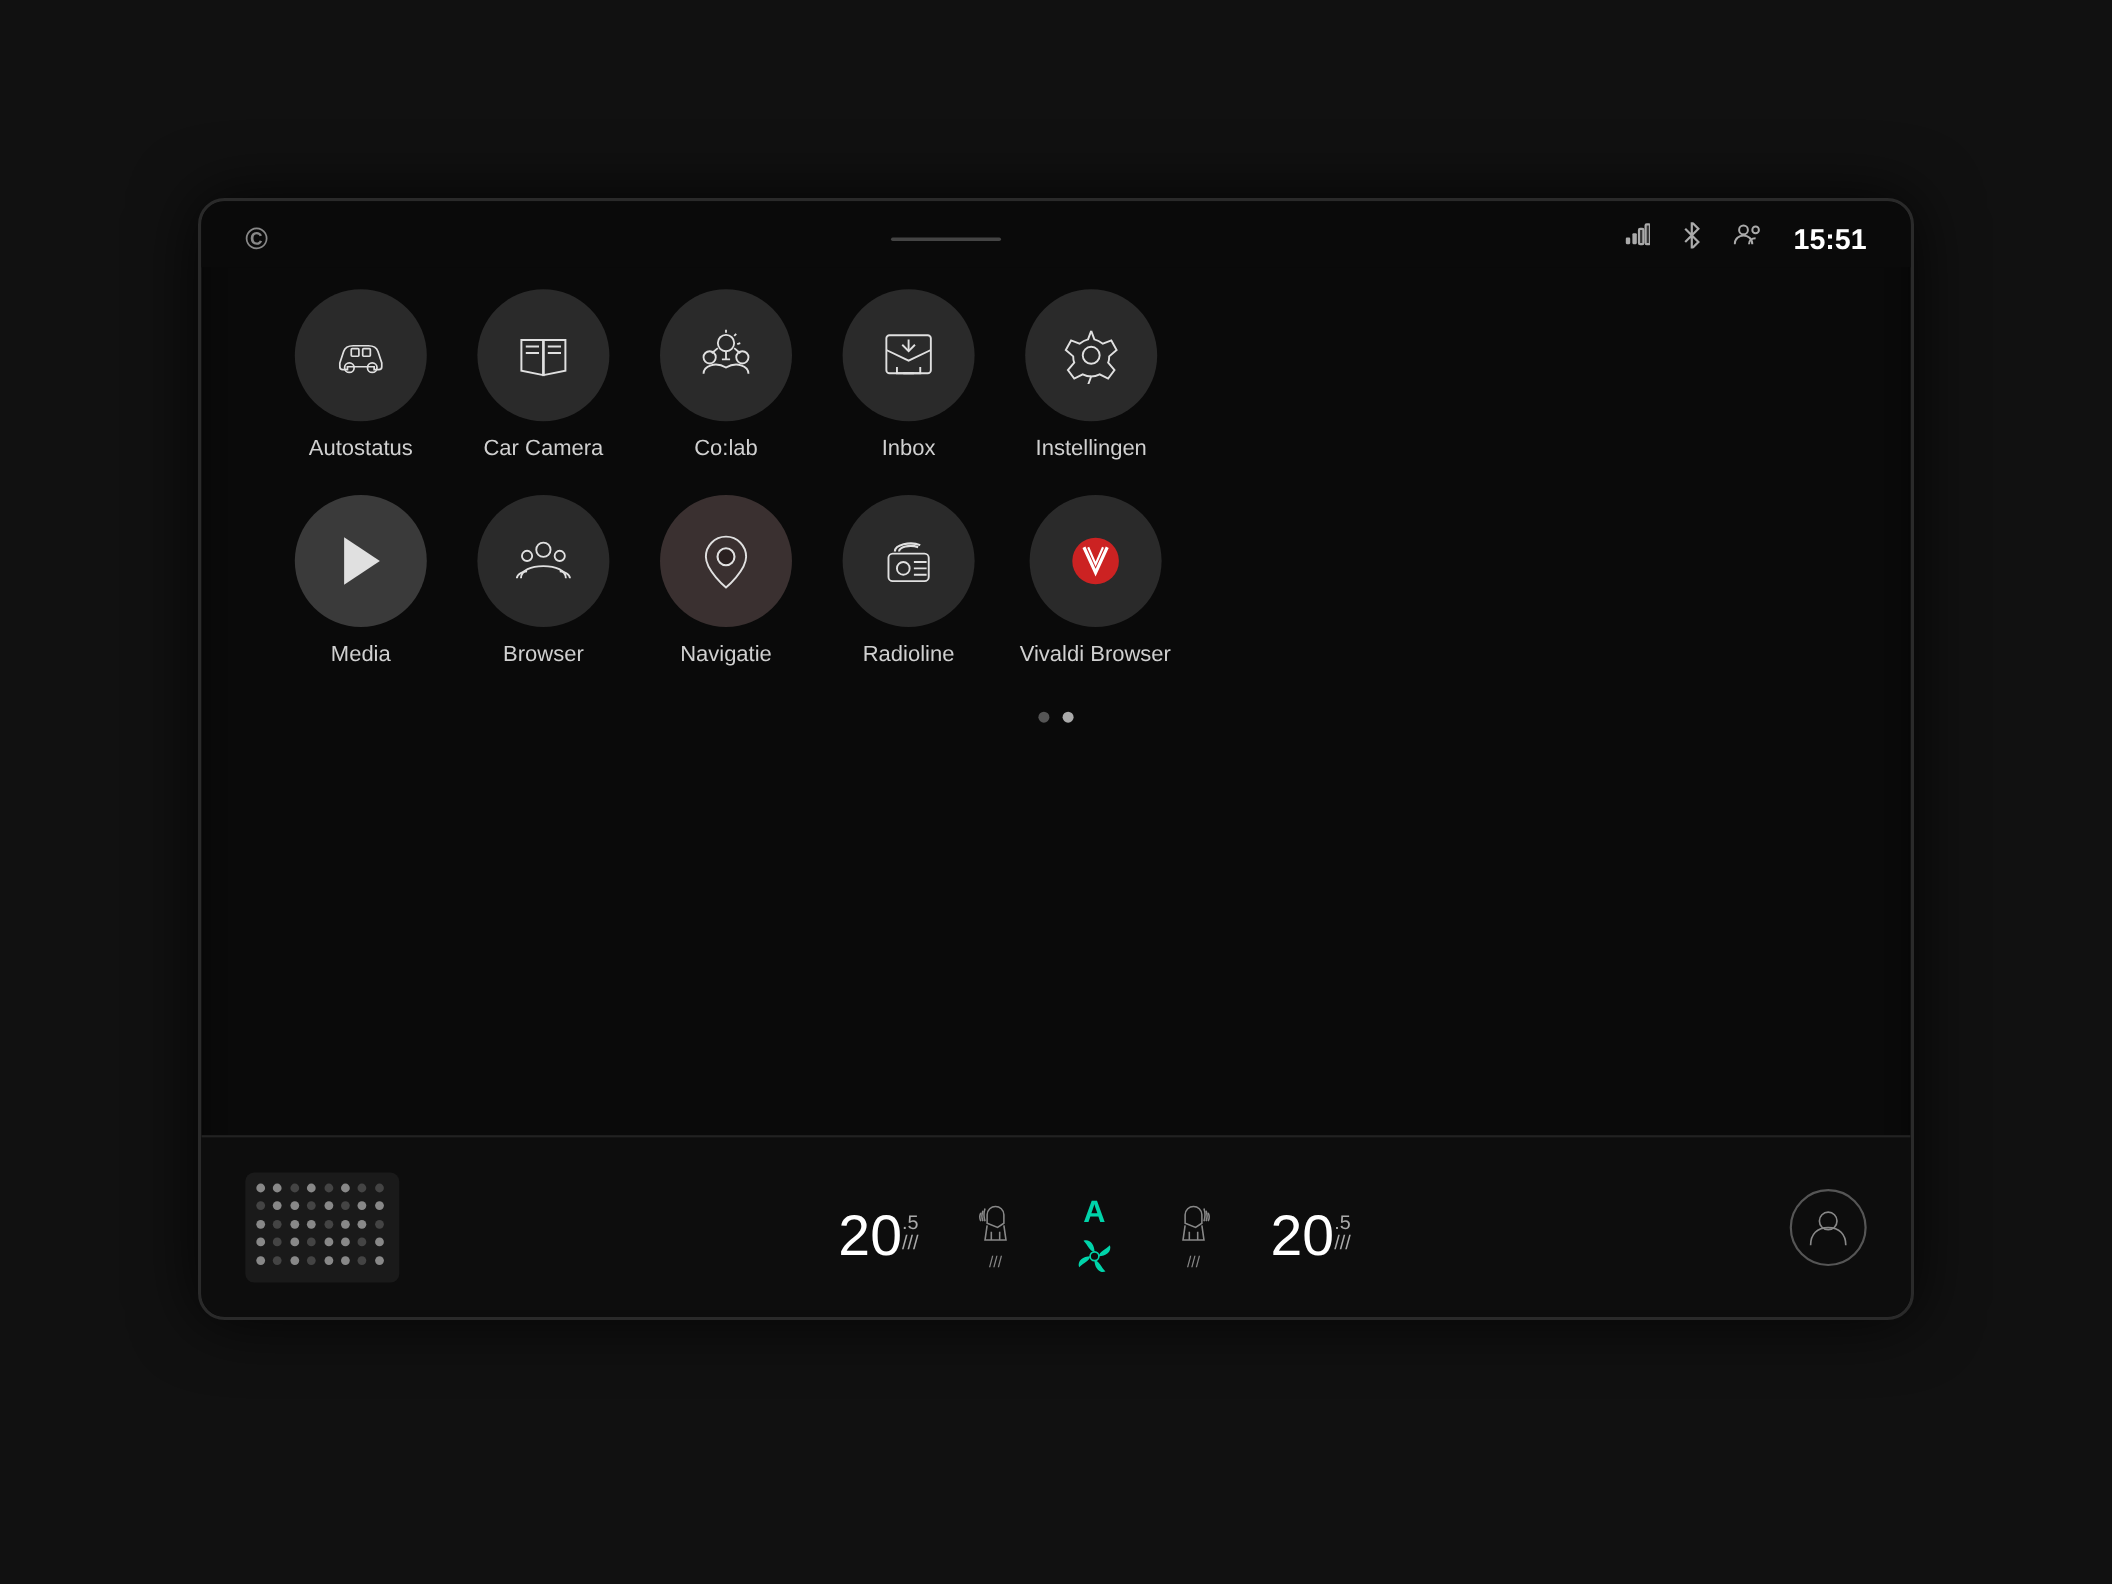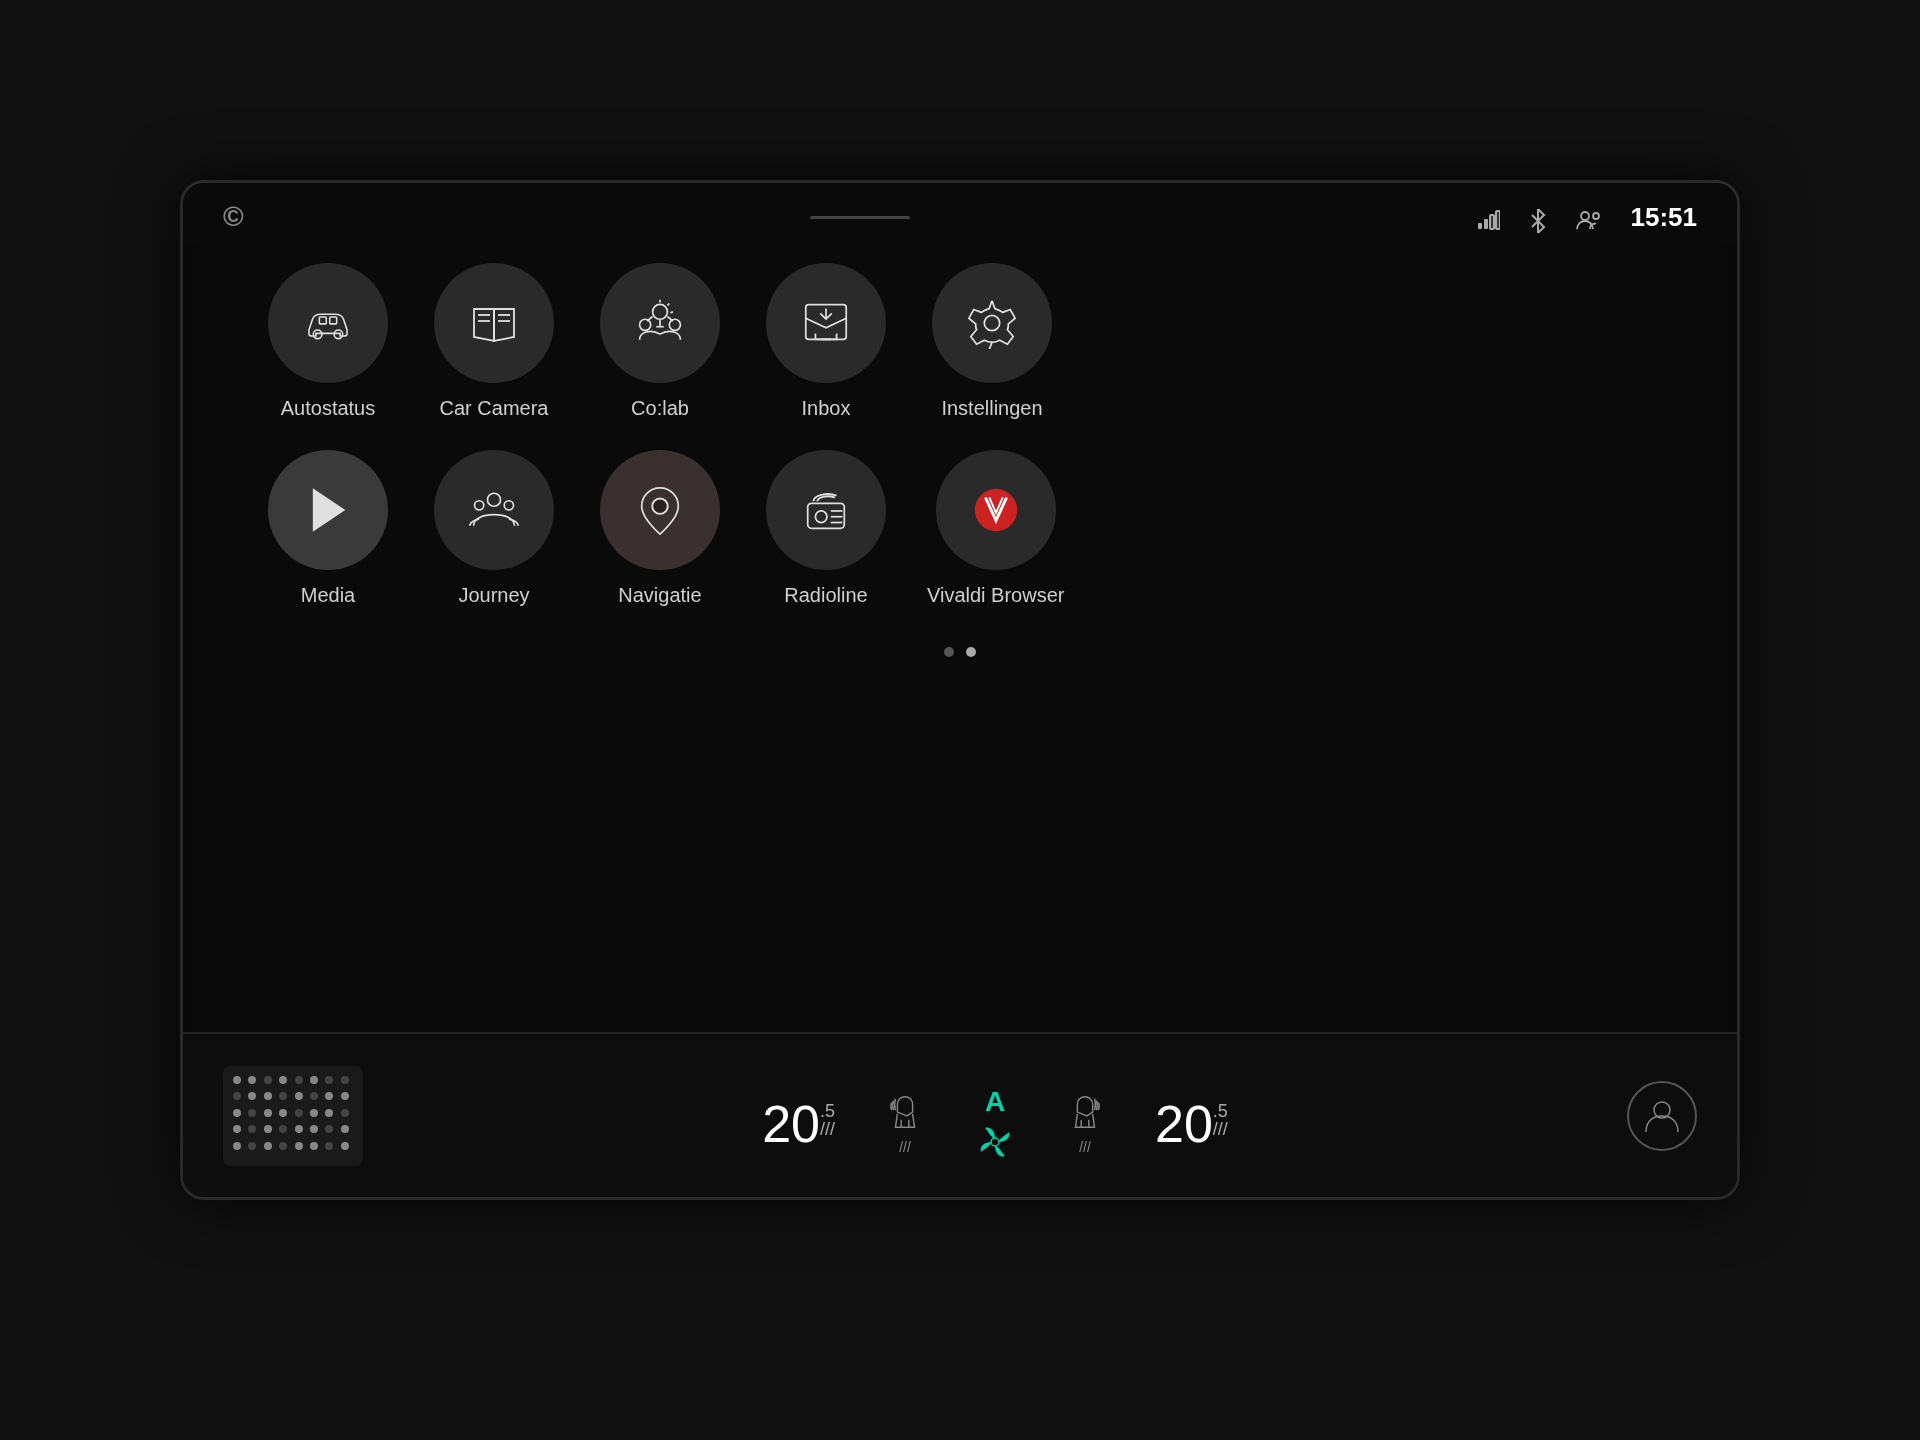--- a/index.html
+++ b/index.html
@@ -50,21 +50,21 @@
       font-weight: bold;
     }
     .status-center-line {
       width: 100px;
       height: 3px;
       background: #444;
       border-radius: 2px;
     }
     .status-right {
       display: flex;
-      align-items: flex-end;
+      align-items: flex-start;
       gap: 28px;
       color: #ccc;
       font-size: 22px;
     }
     .status-time {
       font-size: 26px;
       font-weight: 600;
       color: #fff;
     }
 
@@ -392,21 +392,21 @@
             <div class="app-icon-circle">
               <svg viewBox="0 0 56 50">
                 <circle cx="28" cy="14" r="7"></circle>
                 <circle cx="12" cy="20" r="5"></circle>
                 <circle cx="44" cy="20" r="5"></circle>
                 <path d="M6 42 C6 34 16 30 28 30 C40 30 50 34 50 42"></path>
                 <path d="M2 42 C2 38 8 35 12 35"></path>
                 <path d="M54 42 C54 38 48 35 44 35"></path>
               </svg>
             </div>
-            <span class="app-label">Journey</span>
+            <span class="app-label">Browser</span>
           </div>
 
           <div class="app-item">
             <div class="app-icon-circle" style="background:#3a3030;">
               <svg viewBox="0 0 46 54">
                 <path d="M23 4 C12 4 4 13 4 23 C4 36 23 52 23 52 C23 52 42 36 42 23 C42 13 34 4 23 4 Z"></path>
                 <circle cx="23" cy="23" r="8" fill="#2a2020" stroke="#e0e0e0" stroke-width="2"></circle>
               </svg>
             </div>
             <span class="app-label">Navigatie</span>

